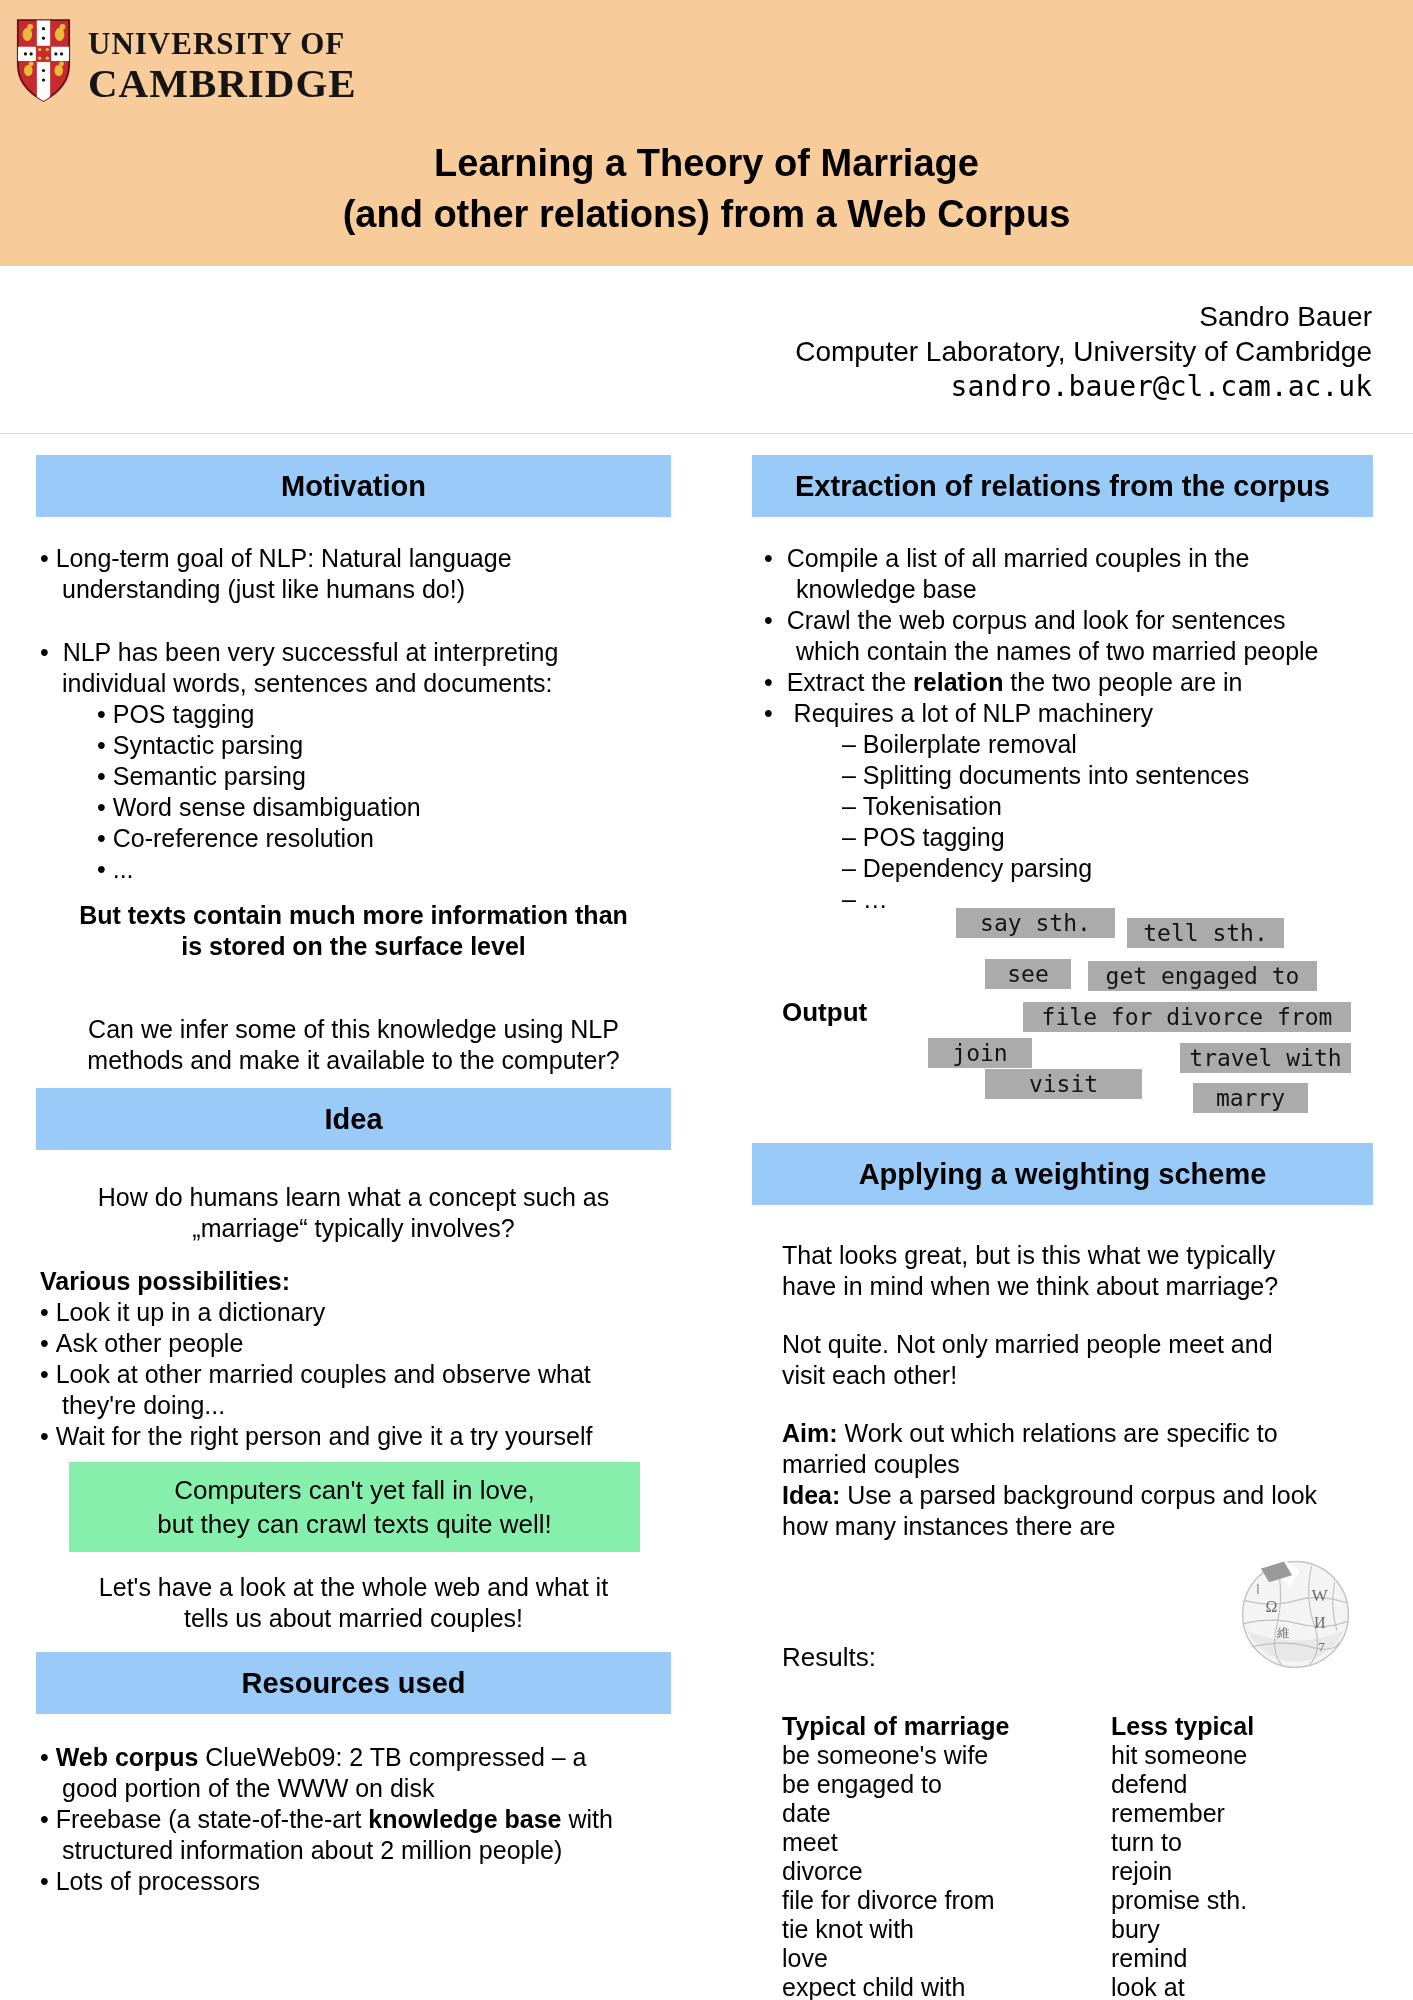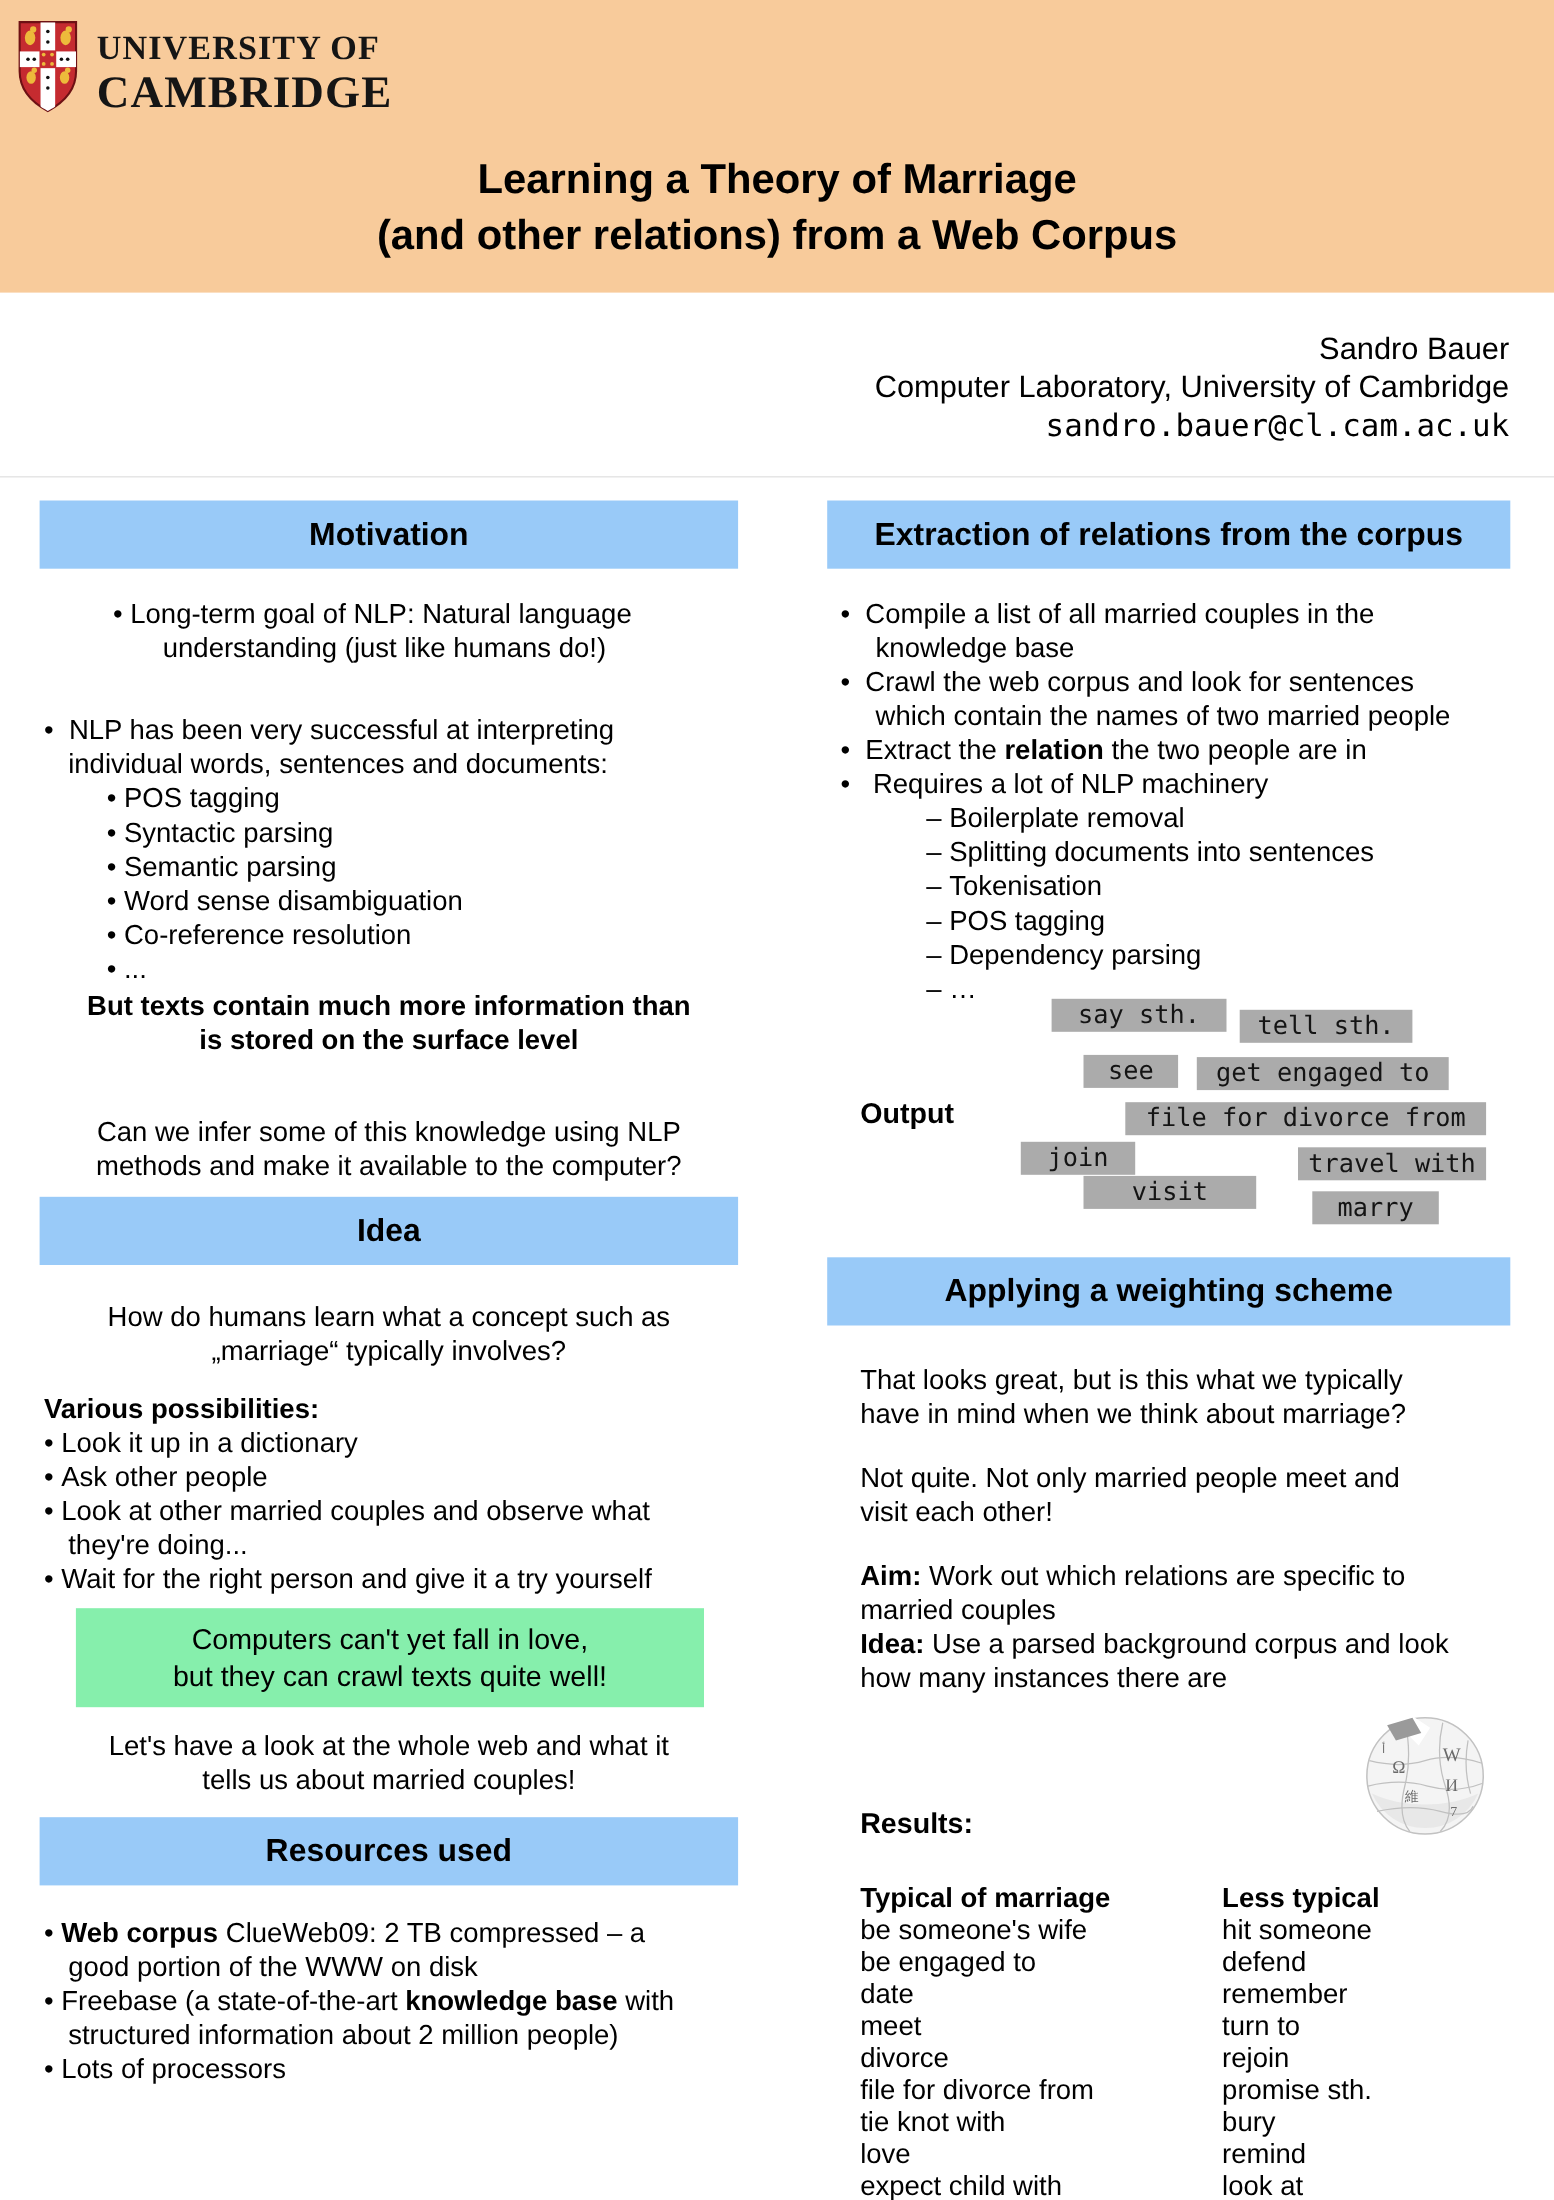--- a/index.html
+++ b/index.html
@@ -33,21 +33,21 @@
   .b{font-weight:bold;}
   .center{text-align:center;}
   ul.plain{list-style:none;margin:0;padding:0;}
   ul.plain li{padding-left:22px;text-indent:-22px;}
   ul.plain li::before{content:"\2022\00a0";}
   ul.sub{list-style:none;margin:0 0 0 35px;padding:0;}
   ul.sub li{padding-left:18px;text-indent:-18px;}
   ul.sub li::before{content:"\2022\00a0";}
   
   #mot-bullets{left:40px;top:543px;width:597px;}
-  #mot-bullets li.gap{margin-bottom:44px;text-align:center;}
+  #mot-bullets li.gap{margin-bottom:32px;}
   #mot-claim{left:36px;top:900px;width:635px;font-weight:bold;}
   #mot-question{left:36px;top:1014px;width:635px;}
   #idea-question{left:36px;top:1182px;width:635px;}
   #idea-poss{left:40px;top:1266px;width:597px;}
   #idea-callout{left:69px;top:1462px;width:571px;height:90px;background:#86efac;
                 box-sizing:border-box;padding-top:11px;font-size:26px;line-height:34px;}
   #idea-conclusion{left:36px;top:1572px;width:635px;}
   #res-list{left:40px;top:1742px;width:597px;}
   
   #ext-bullets{left:764px;top:543px;width:592px;}
@@ -55,21 +55,21 @@
   #ext-bullets > li::before{content:"\2022\00a0\00a0";}
   ul.dash{list-style:none;margin:0 0 0 46px;padding:0;}
   ul.dash li{padding-left:22px;text-indent:-22px;}
   ul.dash li::before{content:"\2013\00a0";}
   #ext-output-label{left:782px;top:997px;font-weight:bold;font-size:26px;}
   .tag{position:absolute;height:30px;line-height:30px;background:#ABABAB;color:#141414;
        font-family:"DejaVu Sans Mono",monospace;font-size:23px;text-align:center;}
   #w-paras{left:782px;top:1240px;width:538px;}
   #w-paras p{margin:0 0 27px 0;}
   #w-paras p.tight{margin:0;}
-  #w-results-label{left:782px;top:1642px;font-weight:bold;font-size:26px;}
+  #w-results-label{left:782px;top:1642px;font-weight:normal;font-size:26px;}
   .res-col{position:absolute;top:1712px;line-height:29px;font-size:25px;}
   #res-typical{left:782px;width:330px;}
   #res-less{left:1111px;width:270px;}
   .res-col .hd{font-weight:bold;}
   #wiki-globe{position:absolute;left:1238px;top:1550px;}
 </style>
 </head>
 <body>
 
 <div id="poster">

